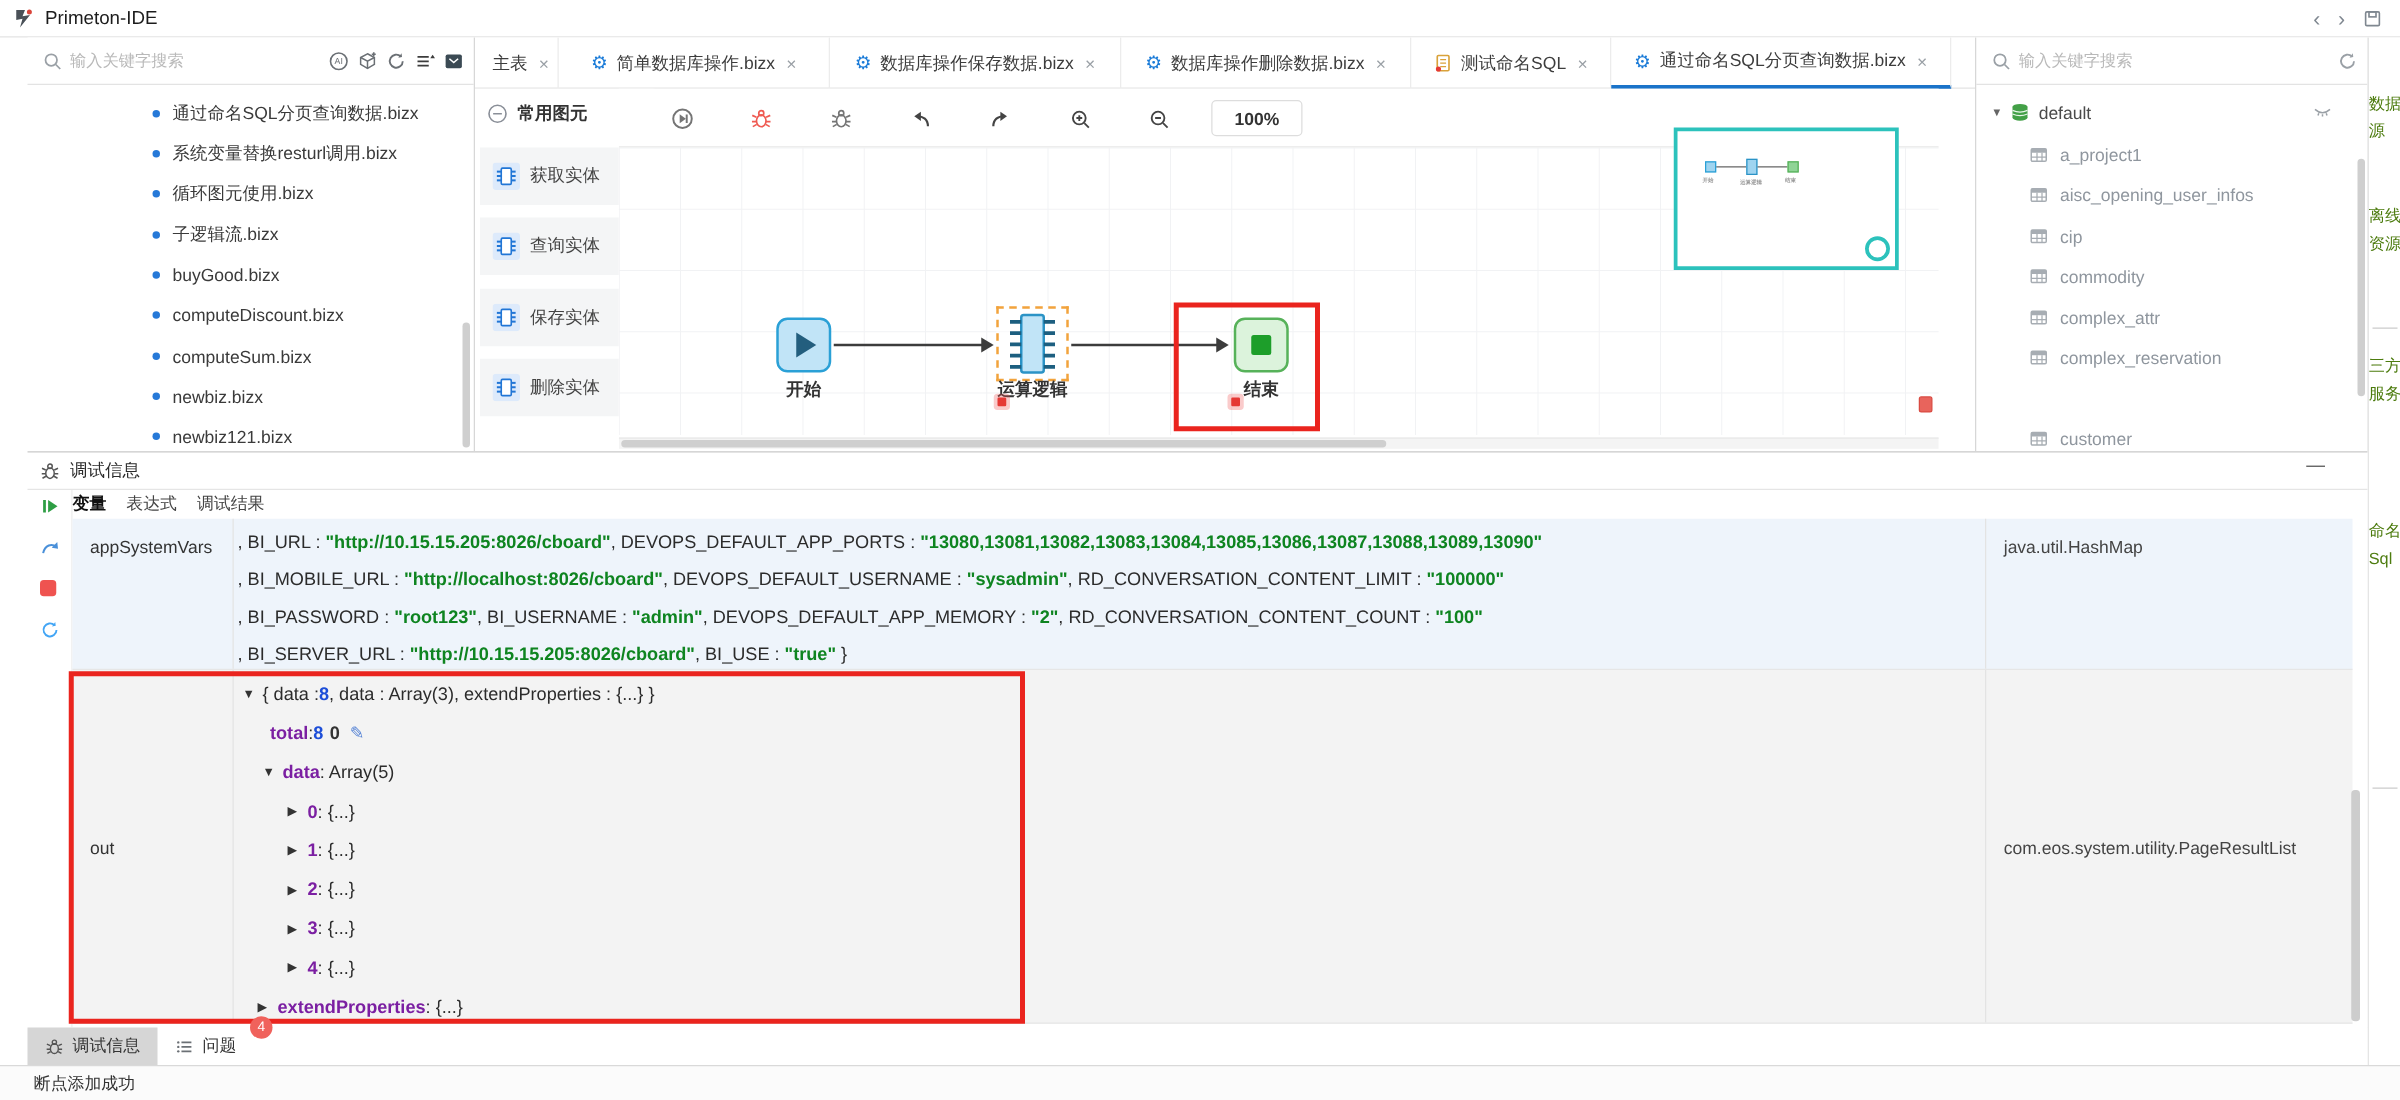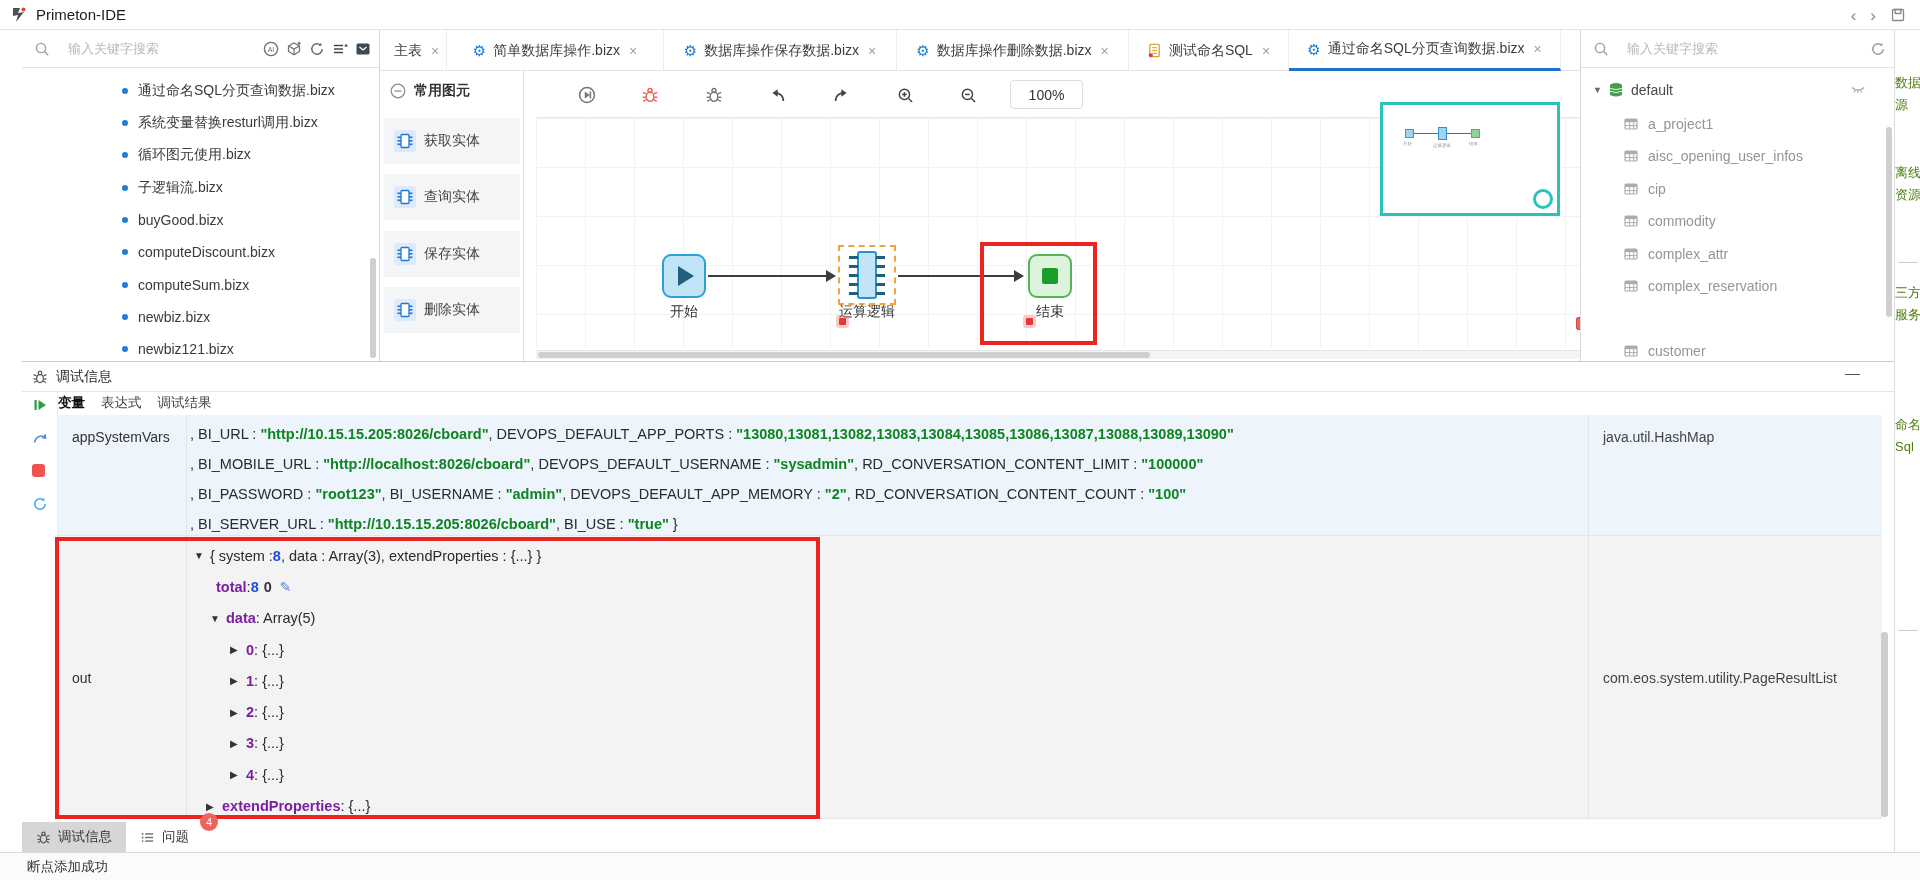--- a/index.html
+++ b/index.html
@@ -12,21 +12,21 @@
 .app-title { font-size:15px; color:#1c1c1c; margin-left:8px; }
 .titlebar-right { position:absolute; right:14px; top:0; height:30px; display:flex; align-items:center; gap:14px; }
 .navglyph { font-size:17px; color:#7f8790; line-height:1; cursor:default; }
 
 
 .leftstrip { position:absolute; left:0; top:30px; width:22px; height:822px; background:#f4f4f4; border-right:1px solid #ddd; }
 .vtab-left { width:22px; padding:6px 0; background:#c9c9c9; color:#222; font-size:13px; line-height:20px; text-align:center; word-break:break-all; }
 
 
 .leftpanel { position:absolute; left:22px; top:30px; width:358px; height:331px; background:#fff; border-right:1px solid #d7d7d7; }
-.searchrow { position:relative; height:38px; border-bottom:1px solid #e3e3e3; display:flex; align-items:center; padding:0 8px 0 12px;gap:12px; }
+.searchrow { position:relative; height:38px; border-bottom:1px solid #e3e3e3; display:flex; align-items:center; padding:0 8px 0 12px; }
 .searchrow input { border:none; outline:none; flex:1; font-size:13px; color:#555; min-width:30px; font-family:inherit; }
 .searchrow input::placeholder { color:#b9b9b9; }
 .toolicons { display:flex; align-items:center; gap:7px; }
 .tree-item { position:absolute; left:0; width:100%; height:32px; display:flex; align-items:center; padding-left:100px; cursor:pointer; }
 .dot { width:6px; height:6px; border-radius:50%; background:#2679d8; margin-right:10px; flex:none; }
 .tree-item span.lbl { font-size:14px; color:#3a3a3a; white-space:nowrap; }
 .vscroll { position:absolute; border-radius:3px; background:#cfcfcf; }
 
 
 .tabbar { position:absolute; left:380px; top:30px; width:1200px; height:41px; background:#fff; border-bottom:1px solid #e3e3e3; display:flex; }
@@ -34,21 +34,21 @@
 .tab.active { border-bottom:3px solid #1a73c9; }
 .tab .close { color:#9aa0a6; font-size:14px; margin-left:2px; }
 .gearglyph { color:#1a7bd8; font-size:15px; line-height:1; }
 
 
 .palette { position:absolute; left:380px; top:71px; width:144px; height:290px; background:#fff; border-right:1px solid #e0e0e0; }
 .palette-head { display:flex; align-items:center; gap:8px; height:40px; padding-left:10px; font-size:14px; font-weight:bold; color:#333; }
 .pal-item { position:absolute; left:4px; width:136px; height:46px; background:#f4f5f6; display:flex; align-items:center; gap:8px; padding-left:10px; font-size:14px; color:#444; cursor:grab; }
 
 
-.canvas { position:absolute; left:536px; top:71px; width:1056px; height:290px; background:#fff; overflow:hidden; }
+.canvas { position:absolute; left:495px; top:71px; width:1056px; height:290px; background:#fff; overflow:hidden;font-weight:bold; }
 .cv-toolbar { position:absolute; left:0; top:0; width:100%; height:47px; background:#fff; border-bottom:1px solid #e8e8e8; }
 .cv-btn { position:absolute; top:12px; width:24px; height:24px; display:flex; align-items:center; justify-content:center; cursor:pointer; }
 .zoombox { position:absolute; left:474px; top:9px; width:73px; height:29px; border:1px solid #ddd; border-radius:4px; display:flex; align-items:center; justify-content:center; font-size:14px; color:#333; cursor:pointer; background:#fff; }
 .grid { position:absolute; left:0; top:47px; width:100%; height:230px;
   background-image:linear-gradient(#f1f2f4 1px,transparent 1px),linear-gradient(90deg,#f1f2f4 1px,transparent 1px);
   background-size:49px 49px; }
 .edge { position:absolute; height:2px; background:#3c3c3c; }
 .ah { position:absolute; width:0; height:0; border-top:6px solid transparent; border-bottom:6px solid transparent; border-left:10px solid #3c3c3c; }
 .node-start { position:absolute; left:126px; top:183px; width:44px; height:44px; border:2px solid #2aa0d6; background:#c1e4f7; border-radius:9px; display:flex; align-items:center; justify-content:center; cursor:pointer; }
 .playtri { width:0; height:0; border-top:10px solid transparent; border-bottom:10px solid transparent; border-left:16px solid #235e7e; margin-left:4px; }
@@ -616,21 +616,21 @@
         <span class="dtype" style="top:14px">java.util.HashMap</span>
       </div>
 
       <div class="drow drow-out">
         <div class="col-div" style="left:128px"></div>
         <div class="col-div" style="left:1530px"></div>
         <span class="dname" style="top:134px">out</span>
         <div class="otree">
           <div class="orow">
               <span class="caret">▼</span>
-              <span class="seg-p">{ system :  </span>
+              <span class="seg-p">{ data :  </span>
               <span class="seg-n">8</span>
               <span class="seg-p">,  data :  Array(3),  extendProperties :  {...} }</span>
             </div>
           <div class="orow" style="padding-left:22px">
               <span class="seg-k">total</span>
               <span class="seg-p"> :  </span>
               <span class="seg-n">8</span>
               <span class="seg-b" style="margin-left:5px">0</span>
               <span class="pencil">✎</span>
             </div>

